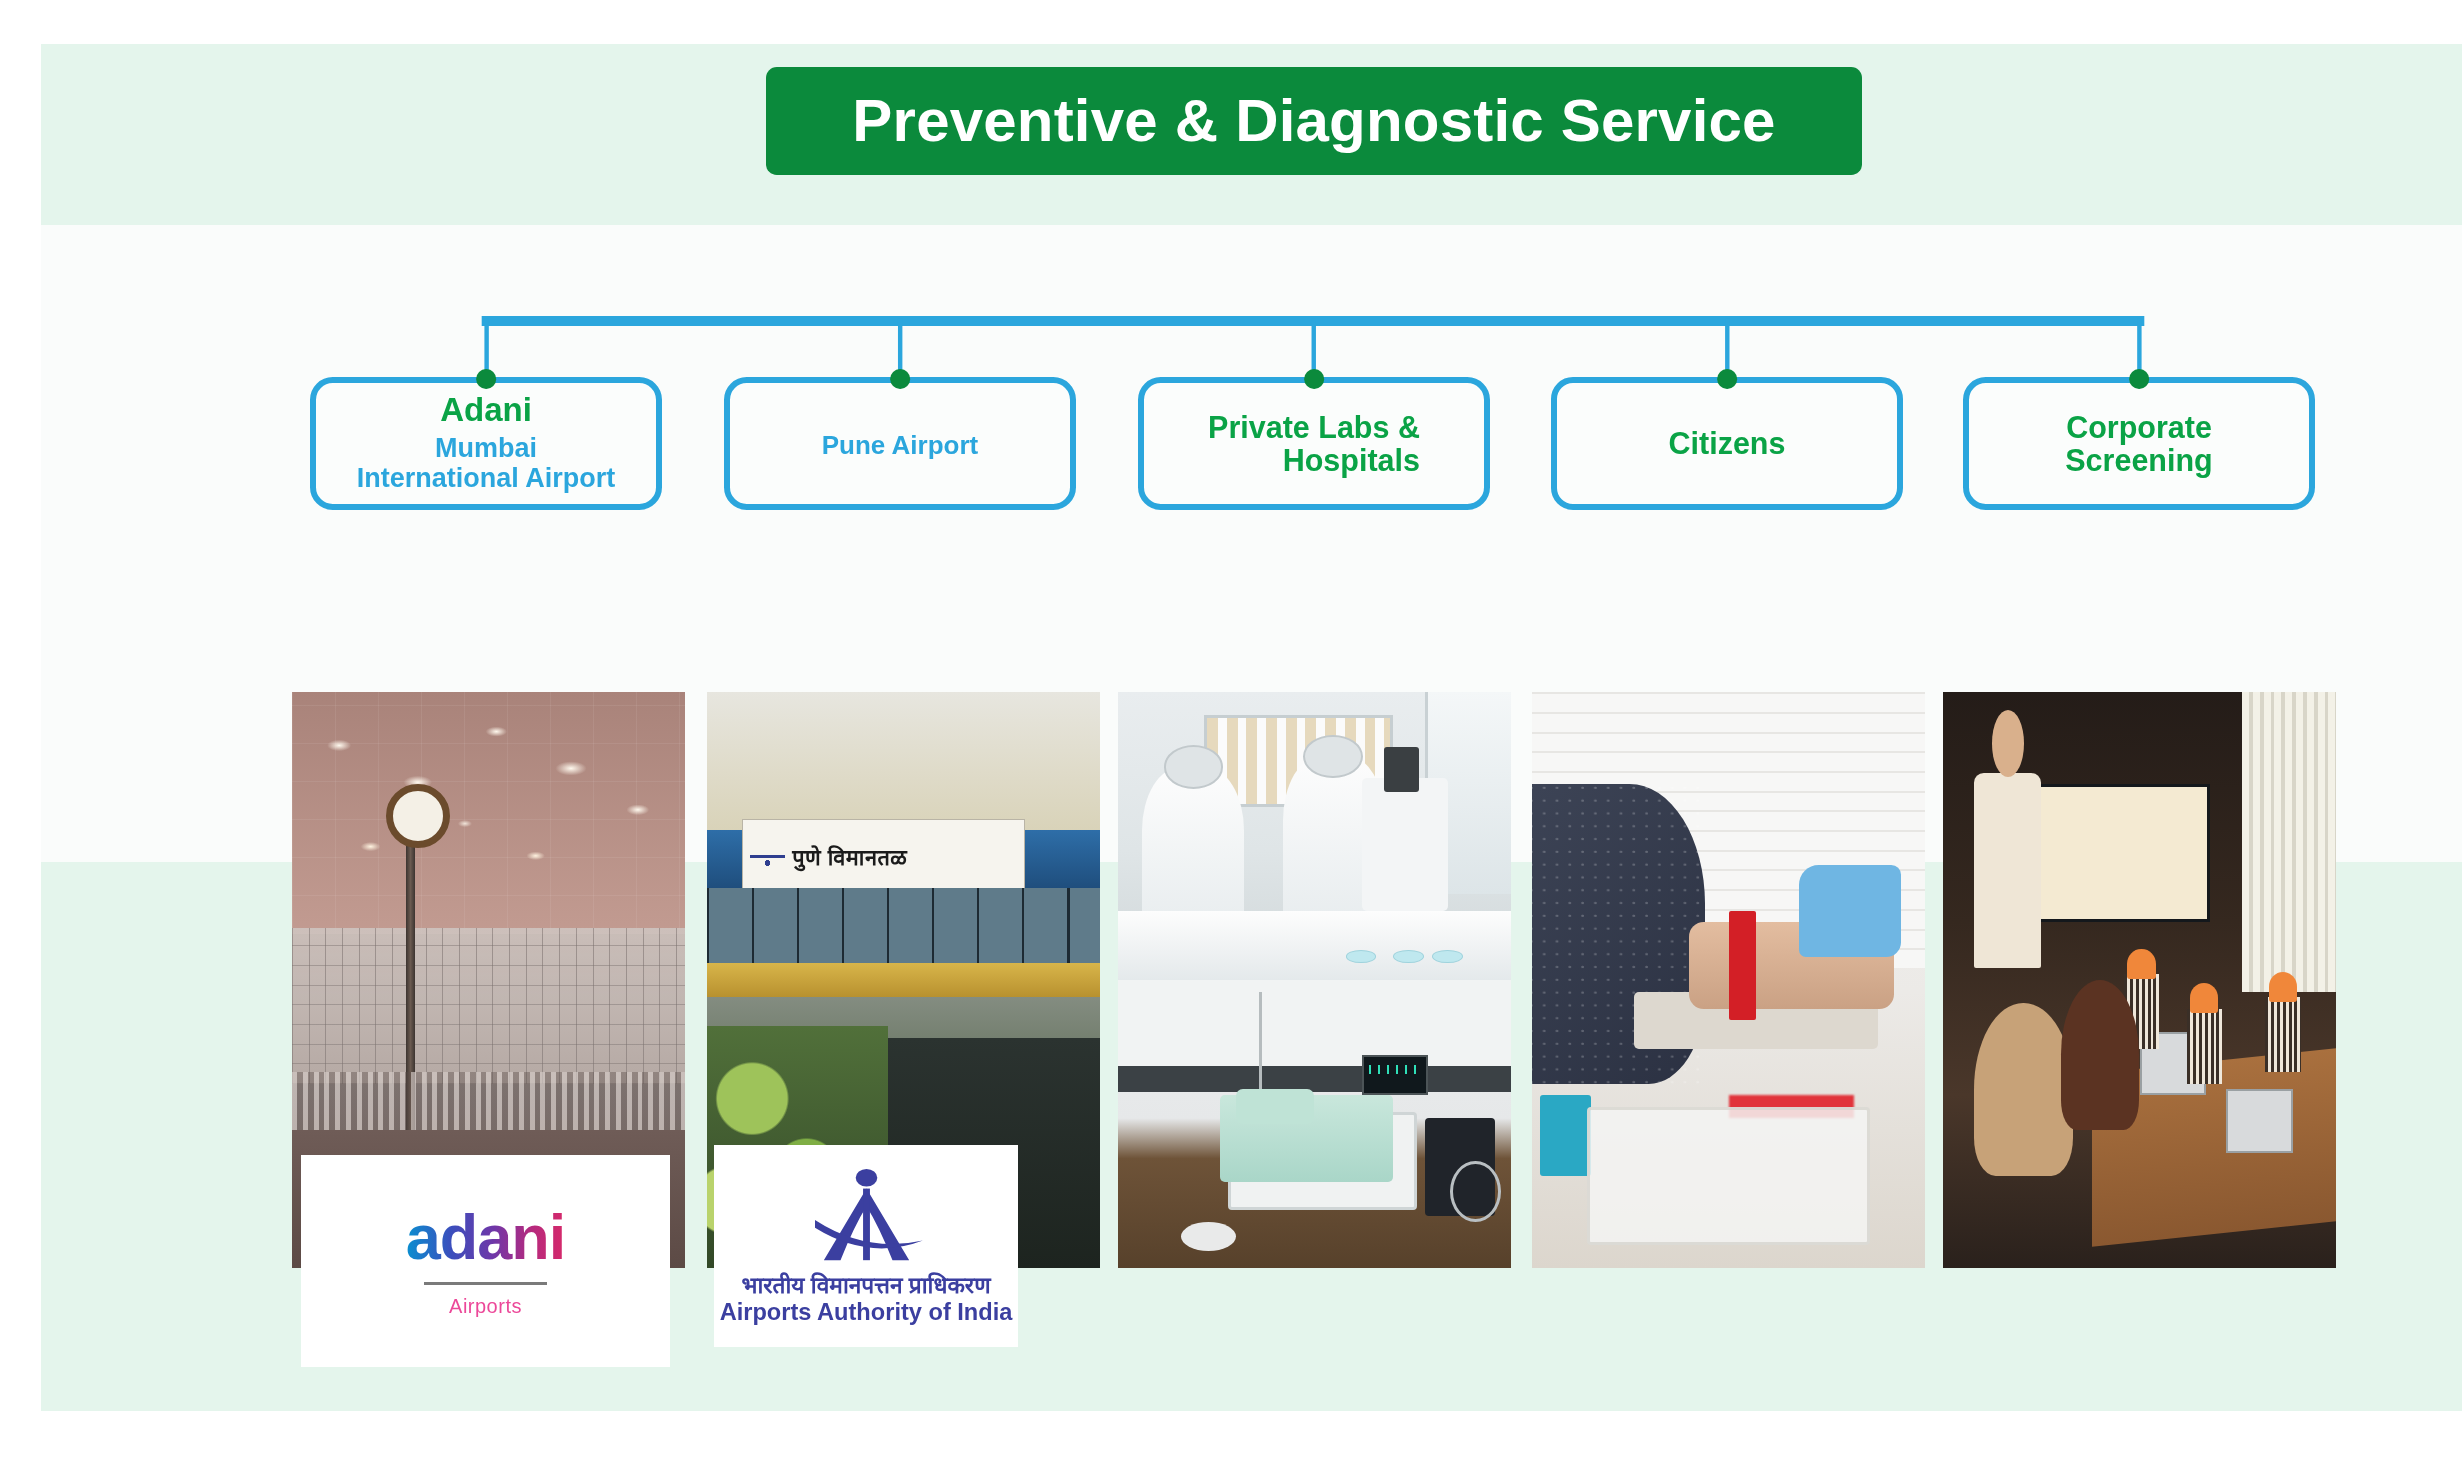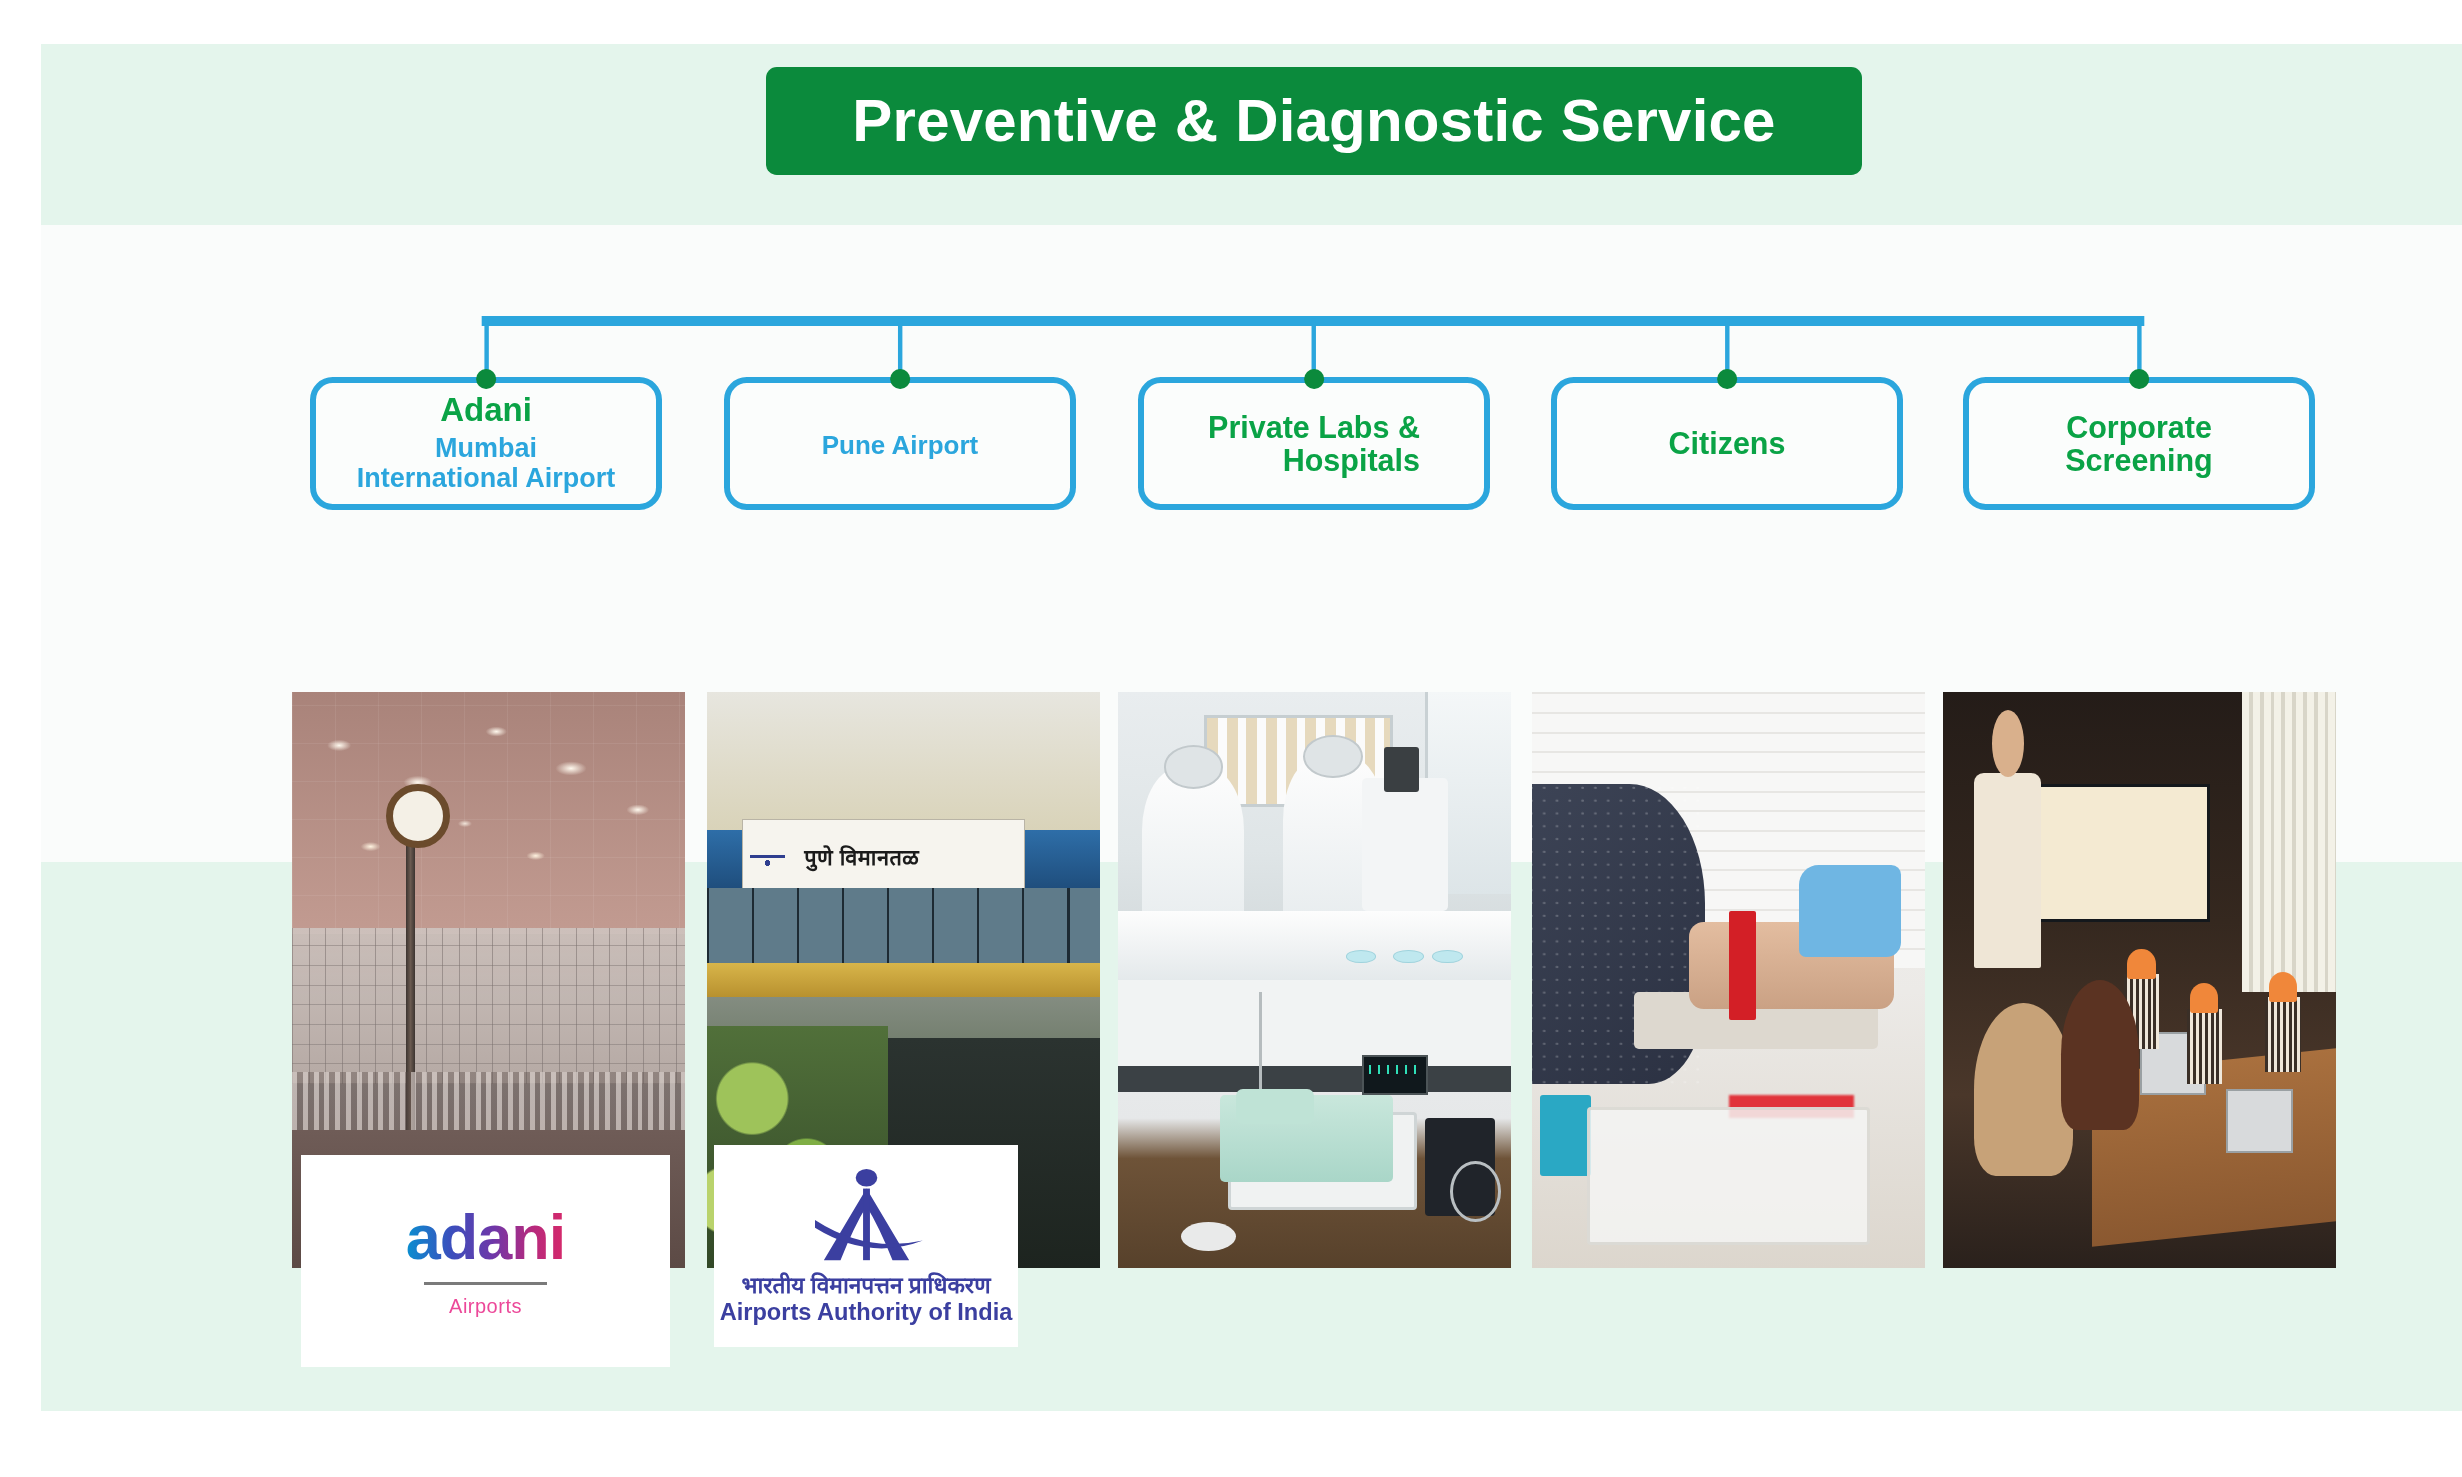--- a/index.html
+++ b/index.html
@@ -45,21 +45,21 @@
   .node-dot{
     position:absolute;top:-13.8px;left:50%;transform:translateX(-50%);
     width:19.7px;height:19.7px;border-radius:50%;background:#0b8a3c;
   }
   .node-title{color:#0aa346;font-weight:bold;line-height:1.06;}
   .node-sub{color:#2ba6dd;font-weight:bold;line-height:1.12;margin-top:4.9px;}
 
   .n1{left:310px;width:352px;}
   .n2{left:724px;width:352px;}
   .n3{left:1138px;width:352px;}
-  .n4{left:1551px;width:352px;}
+  .n4{left:1551px;width:352px;border-radius:22px;}
   .n5{left:1963px;width:352px;}
 
   .n1 .node-title{font-size:33px;}
   .n1 .node-sub{font-size:27px;}
   .n2 .node-title{font-size:29px;}
   .n2 .node-sub{font-size:26px;}
   .n3 .node-title{font-size:30.5px;text-align:right;}
   .n4 .node-title{font-size:30.5px;}
   .n5 .node-title{font-size:30.5px;}
 
@@ -153,21 +153,21 @@
   .ph-pune .fascia{position:absolute;left:0;top:24%;width:100%;height:10%;background:linear-gradient(180deg,#2e6ea8,#1f4e7d);}
   .ph-pune .signboard{
     position:absolute;left:9%;top:22%;width:72%;height:13%;
     background:#f6f4ee;border:1.5px solid #b9b4a6;box-sizing:border-box;
     display:flex;align-items:center;gap:6.9px;padding:0 6.9px;
   }
   .ph-pune .sign-logo{width:35px;height:22.7px;background:
       radial-gradient(circle at 50% 78%,#2f3e8f 0 12%,transparent 12%),
       linear-gradient(180deg,transparent 42%,#2f3e8f 42% 56%,transparent 56%);
   }
-  .ph-pune .sign-text{font-size:21.7px;color:#1b1b1b;font-weight:bold;letter-spacing:0.5px;margin-left:12px;}
+  .ph-pune .sign-text{font-size:21.7px;color:#1b1b1b;font-weight:bold;letter-spacing:0.5px;}
   .ph-pune .glassband{position:absolute;left:0;top:34%;width:100%;height:13%;
       background:repeating-linear-gradient(90deg,#1d2a33 0 2.5px,#5f7b8a 2.5px 45px);}
   .ph-pune .yellowband{position:absolute;left:0;top:47%;width:100%;height:6%;background:linear-gradient(180deg,#d8b54a,#b8912f);}
   .ph-pune .foliage{position:absolute;left:0;bottom:0;width:46%;height:42%;
       background:radial-gradient(circle at 25% 30%,#9ec35a 0 16%,transparent 17%),
                  radial-gradient(circle at 55% 60%,#7fae45 0 18%,transparent 19%),
                  radial-gradient(circle at 12% 72%,#b9d36c 0 14%,transparent 15%),
                  linear-gradient(180deg,#51703a,#324827);}
   .ph-pune .dark{position:absolute;left:40%;bottom:0;width:60%;height:40%;background:linear-gradient(180deg,#2b3330,#1d241f);}
 

